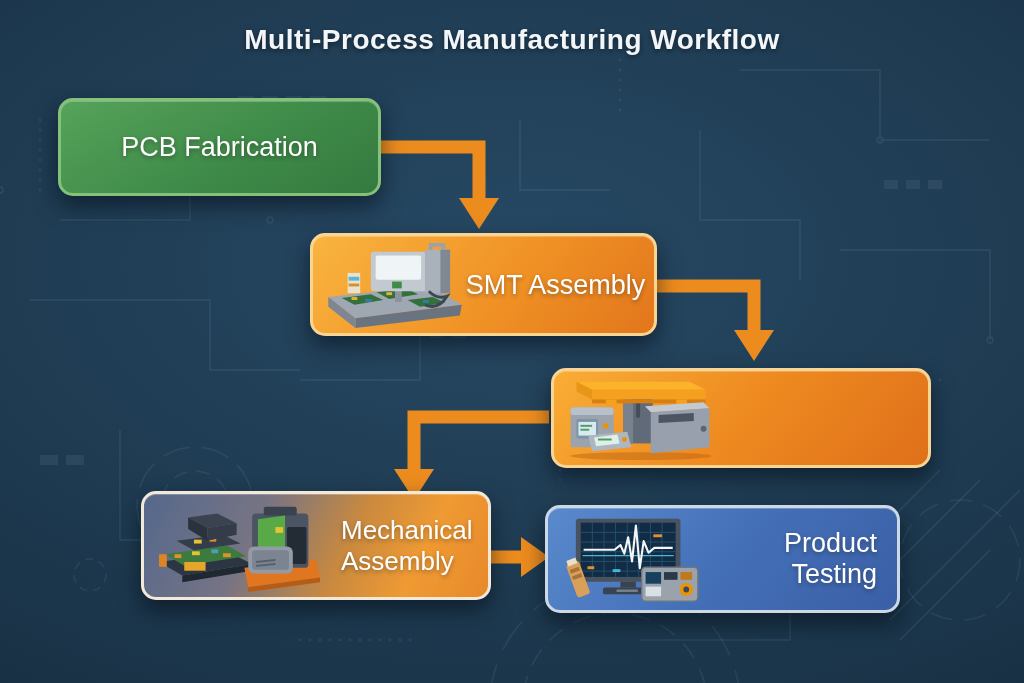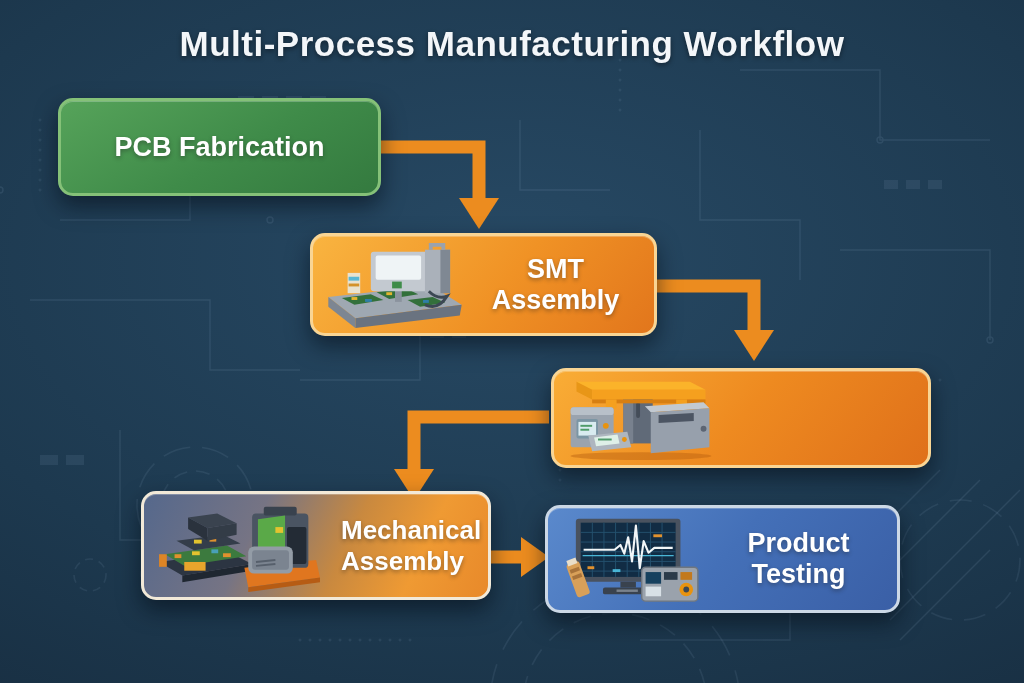--- a/index.html
+++ b/index.html
@@ -4,30 +4,30 @@
 <style>
   html,body{margin:0;padding:0;background:#0e1d2b;}
   .canvas{
     position:relative;width:1024px;height:683px;overflow:hidden;
     font-family:"Liberation Sans","DejaVu Sans",sans-serif;
     background:radial-gradient(120% 105% at 50% 38%, #274964 0%, #1d394f 50%, #142637 100%);
   }
   .bg-svg{position:absolute;left:0;top:0;width:1024px;height:683px;}
   .title{
     position:absolute;left:0;top:24px;width:1024px;margin:0;
-    text-align:center;font-size:35px;font-weight:700;color:#f3f6f9;
+    text-align:center;font-size:28px;font-weight:700;color:#f3f6f9;
     letter-spacing:.5px;text-shadow:0 2px 5px rgba(0,0,0,.45);
   }
   .arrows-svg{position:absolute;left:0;top:0;width:1024px;height:683px;pointer-events:none;}
   .node{
     position:absolute;border-radius:15px;
     box-shadow:0 10px 22px rgba(3,11,20,.55), inset 0 1px 0 rgba(255,255,255,.25);
   }
   .node .label{
-    color:#fff;font-weight:700;font-size:27px;
+    color:#fff;font-weight:400;font-size:27px;
     text-shadow:0 2px 4px rgba(30,30,30,.4);
   }
   .illus{position:absolute;}
   .node-pcb{
     left:58px;top:98px;width:317px;height:92px;
     background:linear-gradient(150deg,#56a35a 0%,#3f8b49 55%,#347a3f 100%);
     border:3px solid #85c178;display:flex;align-items:center;justify-content:center;
   }
   .node-smt{
     left:310px;top:233px;width:341px;height:97px;
@@ -48,21 +48,21 @@
     background:linear-gradient(115deg,#55688c 0%,#767484 32%,#c9893f 58%,#ef9a33 78%,#e8892a 100%);
     border:3px solid #f2e9d8;
   }
   .node-mech .label{position:absolute;left:197px;top:50%;transform:translateY(-50%);font-size:26px;line-height:1.2;}
   .node-mech .illus{left:6px;top:4px;width:180px;height:95px;}
   .node-testing{
     left:545px;top:505px;width:349px;height:102px;
     background:linear-gradient(130deg,#5a89cc 0%,#4470b8 50%,#3a5fa6 100%);
     border:3px solid #ccd8e6;
   }
-  .node-testing .label{position:absolute;left:156px;right:4px;top:50%;transform:translateY(-50%);text-align:center;}
+  .node-testing .label{position:absolute;left:156px;right:20px;top:50%;transform:translateY(-50%);text-align:right;}
   .node-testing .illus{left:12px;top:5px;width:146px;height:92px;}
 </style>
 </head>
 <body>
 
 <div class="canvas">
 
   <svg class="bg-svg" viewBox="0 0 1024 683" aria-hidden="true">
     <g stroke="#9db9d6" stroke-width="1.4" fill="none" opacity="0.12">
       <path d="M740,70 h140 v70 h110"></path>

